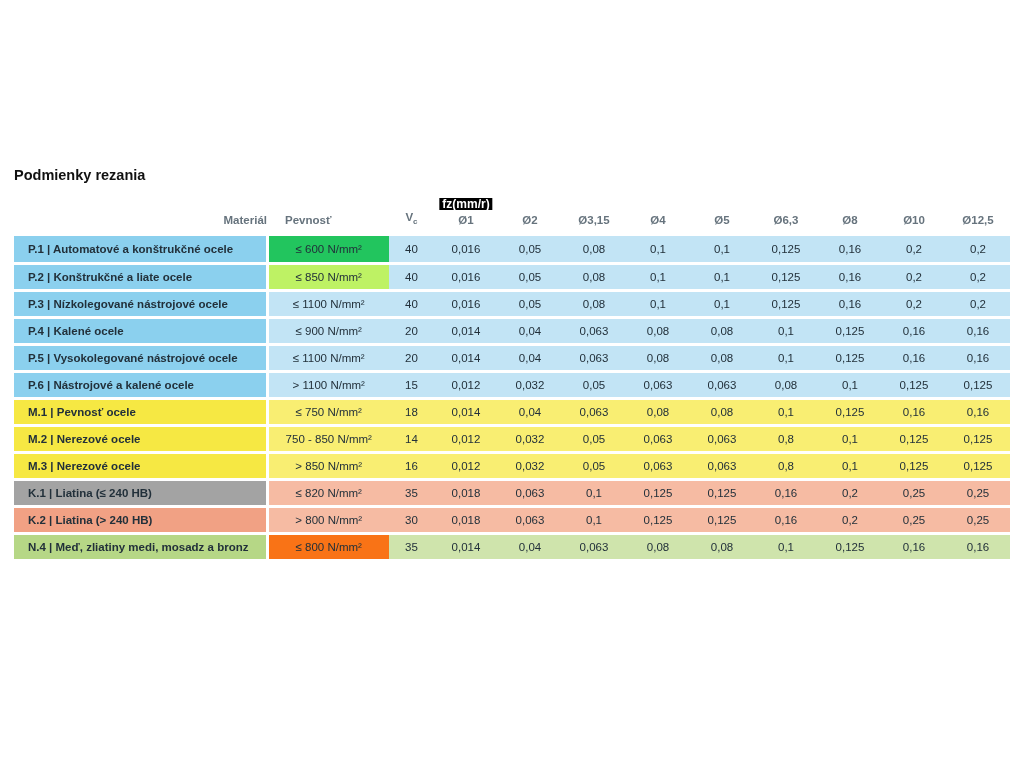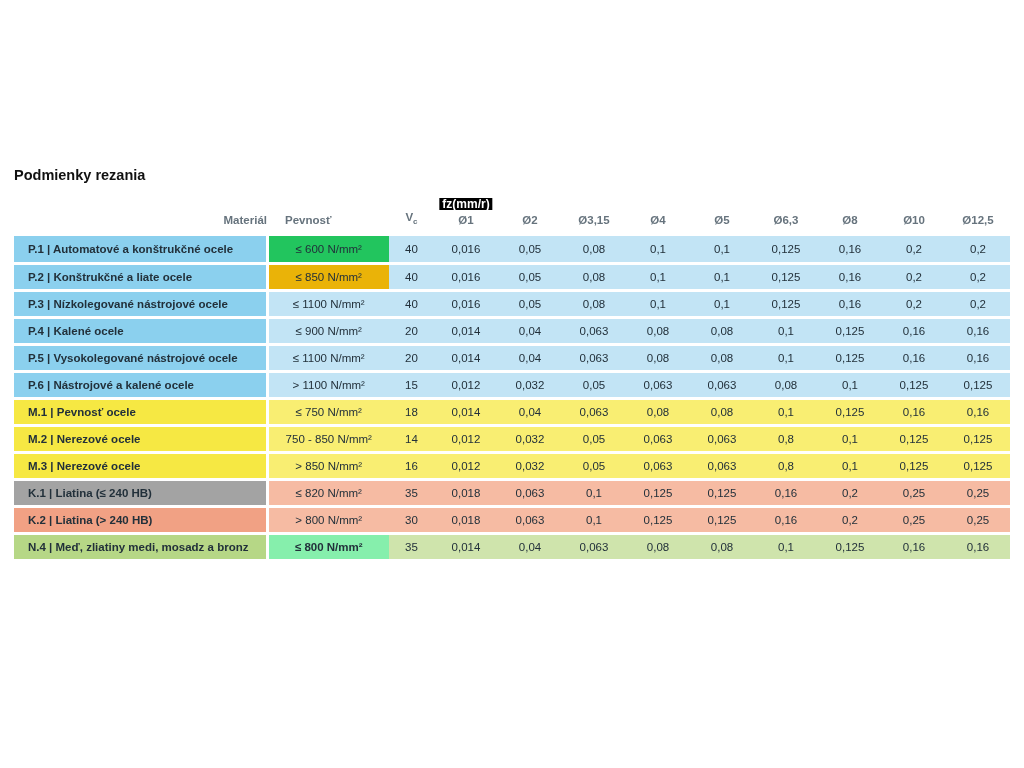--- a/index.html
+++ b/index.html
@@ -105,21 +105,21 @@
           <td class="cell-value" style="background: rgb(194, 228, 245);">0,08</td>
           <td class="cell-value" style="background: rgb(194, 228, 245);">0,1</td>
           <td class="cell-value" style="background: rgb(194, 228, 245);">0,1</td>
           <td class="cell-value" style="background: rgb(194, 228, 245);">0,125</td>
           <td class="cell-value" style="background: rgb(194, 228, 245);">0,16</td>
           <td class="cell-value" style="background: rgb(194, 228, 245);">0,2</td>
           <td class="cell-value" style="background: rgb(194, 228, 245);">0,2</td>
         </tr>
         <tr>
           <td class="cell-material" style="background: rgb(139, 208, 238);">P.2 | Konštrukčné a liate ocele</td>
-          <td class="cell-strength" style="background: #eab308;">≤ 850 N/mm²</td>
+          <td class="cell-strength" style="background: #bef264;">≤ 850 N/mm²</td>
           <td class="cell-vc" style="background: rgb(194, 228, 245);">40</td>
           <td class="cell-value" style="background: rgb(194, 228, 245);">0,016</td>
           <td class="cell-value" style="background: rgb(194, 228, 245);">0,05</td>
           <td class="cell-value" style="background: rgb(194, 228, 245);">0,08</td>
           <td class="cell-value" style="background: rgb(194, 228, 245);">0,1</td>
           <td class="cell-value" style="background: rgb(194, 228, 245);">0,1</td>
           <td class="cell-value" style="background: rgb(194, 228, 245);">0,125</td>
           <td class="cell-value" style="background: rgb(194, 228, 245);">0,16</td>
           <td class="cell-value" style="background: rgb(194, 228, 245);">0,2</td>
           <td class="cell-value" style="background: rgb(194, 228, 245);">0,2</td>
@@ -245,21 +245,21 @@
           <td class="cell-value" style="background: rgb(246, 187, 163);">0,1</td>
           <td class="cell-value" style="background: rgb(246, 187, 163);">0,125</td>
           <td class="cell-value" style="background: rgb(246, 187, 163);">0,125</td>
           <td class="cell-value" style="background: rgb(246, 187, 163);">0,16</td>
           <td class="cell-value" style="background: rgb(246, 187, 163);">0,2</td>
           <td class="cell-value" style="background: rgb(246, 187, 163);">0,25</td>
           <td class="cell-value" style="background: rgb(246, 187, 163);">0,25</td>
         </tr>
         <tr>
           <td class="cell-material" style="background: rgb(182, 215, 134);">N.4 | Meď, zliatiny medi, mosadz a bronz</td>
-          <td class="cell-strength" style="background: #86efac; font-weight: bold;">≤ 800 N/mm²</td>
+          <td class="cell-strength" style="background: #f97316;">≤ 800 N/mm²</td>
           <td class="cell-vc" style="background: rgb(207, 228, 172);">35</td>
           <td class="cell-value" style="background: rgb(207, 228, 172);">0,014</td>
           <td class="cell-value" style="background: rgb(207, 228, 172);">0,04</td>
           <td class="cell-value" style="background: rgb(207, 228, 172);">0,063</td>
           <td class="cell-value" style="background: rgb(207, 228, 172);">0,08</td>
           <td class="cell-value" style="background: rgb(207, 228, 172);">0,08</td>
           <td class="cell-value" style="background: rgb(207, 228, 172);">0,1</td>
           <td class="cell-value" style="background: rgb(207, 228, 172);">0,125</td>
           <td class="cell-value" style="background: rgb(207, 228, 172);">0,16</td>
           <td class="cell-value" style="background: rgb(207, 228, 172);">0,16</td>

